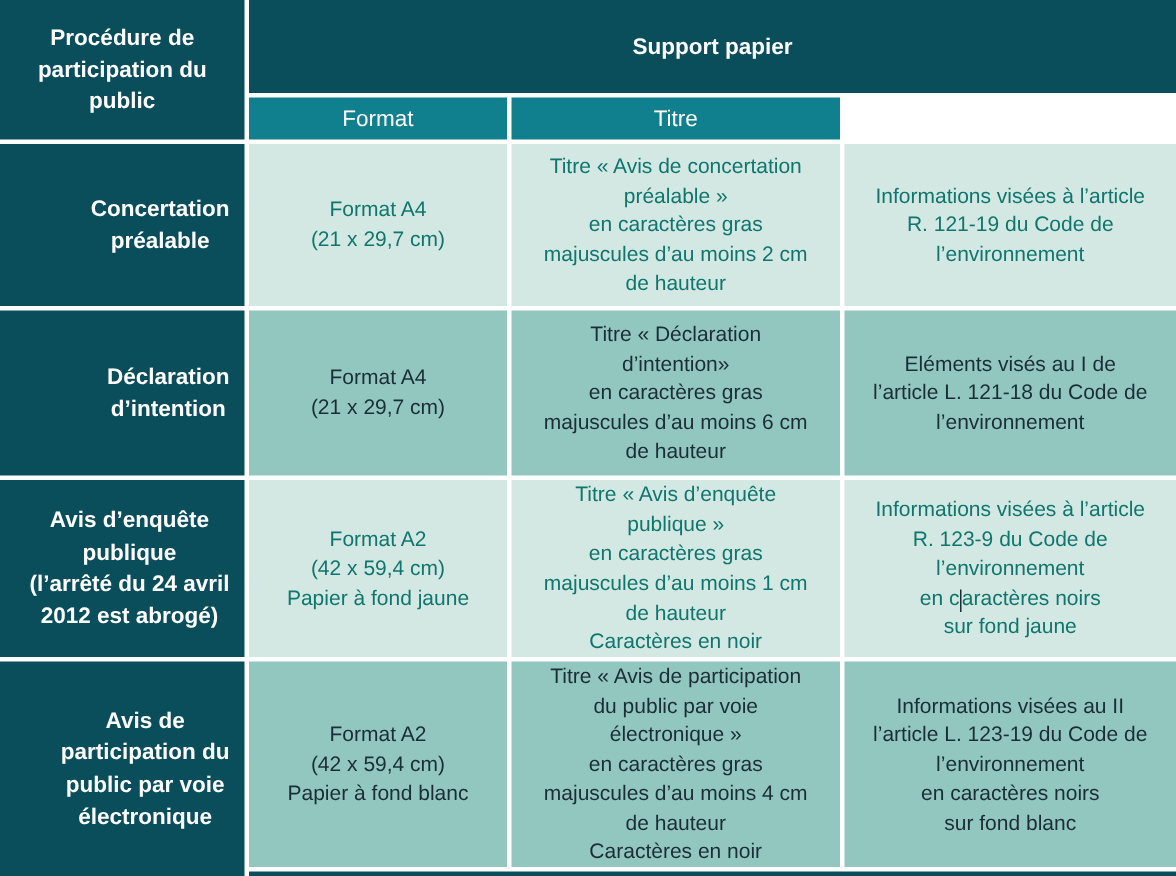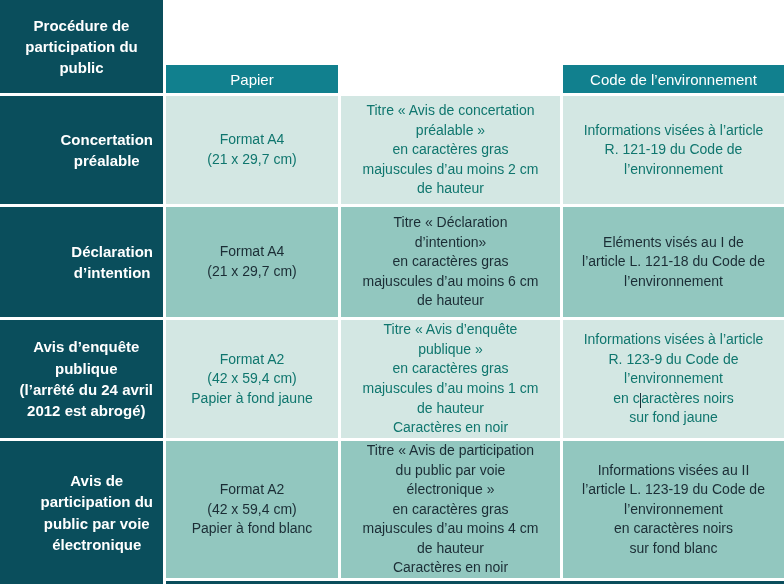--- a/index.html
+++ b/index.html
@@ -84,23 +84,24 @@
 </style>
 </head>
 <body>
 
 <div class="table">
 
   <div class="cell dark corner" style="grid-column:1;grid-row:1/3">Procédure de
 participation du
 public</div>
 
+  <div class="cell dark group-header" style="grid-column:2/5;grid-row:1">Support papier</div>
 
-  <div class="cell teal sub-header" style="grid-column:2;grid-row:2">Papier</div>
-  <div class="cell teal sub-header" style="grid-column:4;grid-row:2">Code de l’environnement</div>
+  <div class="cell teal sub-header" style="grid-column:2;grid-row:2">Format</div>
+  <div class="cell teal sub-header" style="grid-column:3;grid-row:2">Titre</div>
 
   <div class="cell dark row-label" style="grid-column:1;grid-row:3">Concertation
 préalable</div>
   <div class="cell light body-cell" style="grid-column:2;grid-row:3">Format A4
 (21 x 29,7 cm)</div>
   <div class="cell light body-cell" style="grid-column:3;grid-row:3">Titre « Avis de concertation
 préalable »
 en caractères gras
 majuscules d’au moins 2 cm
 de hauteur</div>

